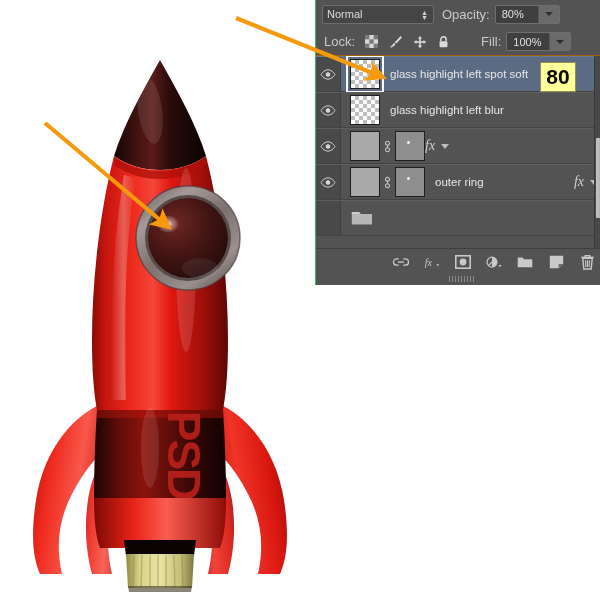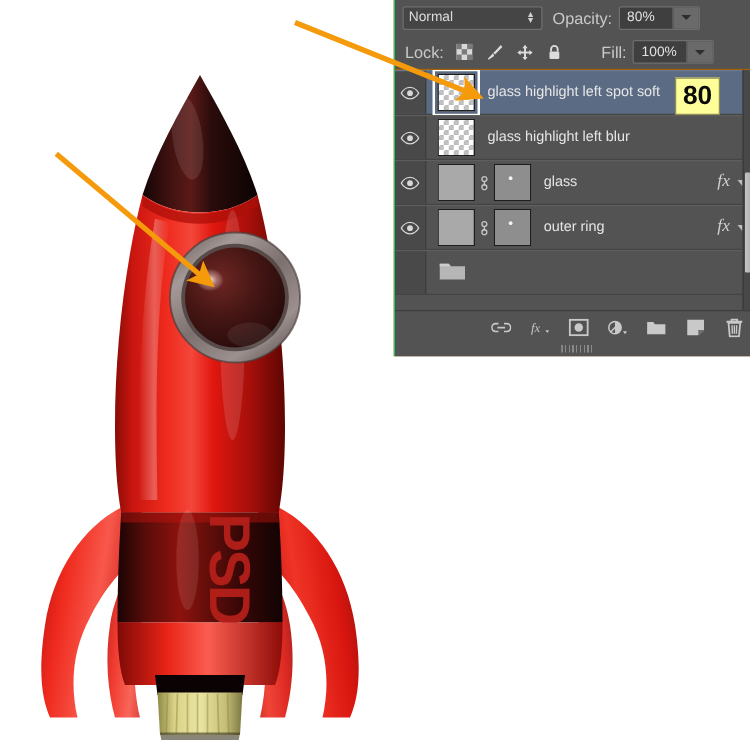--- a/index.html
+++ b/index.html
@@ -465,21 +465,20 @@
       </div>
       <span class="link-icon">
         <svg width="9" height="13" viewBox="0 0 10 14">
           <path d="M5 1.2 A2.2 2.2 0 0 1 5 5.6 A2.2 2.2 0 0 1 5 1.2 Z M5 8.4 A2.2 2.2 0 0 1 5 12.8 A2.2 2.2 0 0 1 5 8.4 Z" fill="none" stroke="#c6c6c6" stroke-width="1.2"></path>
           <path d="M5 5 L5 9" stroke="#c6c6c6" stroke-width="1.2"></path>
         </svg>
       </span>
       <div class="mask-thumb">
         <span class="mask-dot"></span>
       </div>
-      <span class="layer-name">glass</span>
       <span class="fx-mark">fx</span>
       <span class="fx-caret"></span>
     </div>
 
     <div class="layer-row">
       <div class="eye-cell">
         <svg width="16" height="11" viewBox="0 0 18 12">
           <path d="M9 0.8 C4 0.8 1.2 6 1.2 6 C1.2 6 4 11.2 9 11.2 C14 11.2 16.8 6 16.8 6 C16.8 6 14 0.8 9 0.8 Z" fill="none" stroke="#d7d7d7" stroke-width="1.1"></path>
           <circle cx="9" cy="6" r="2.6" fill="#d7d7d7"></circle>
         </svg>

